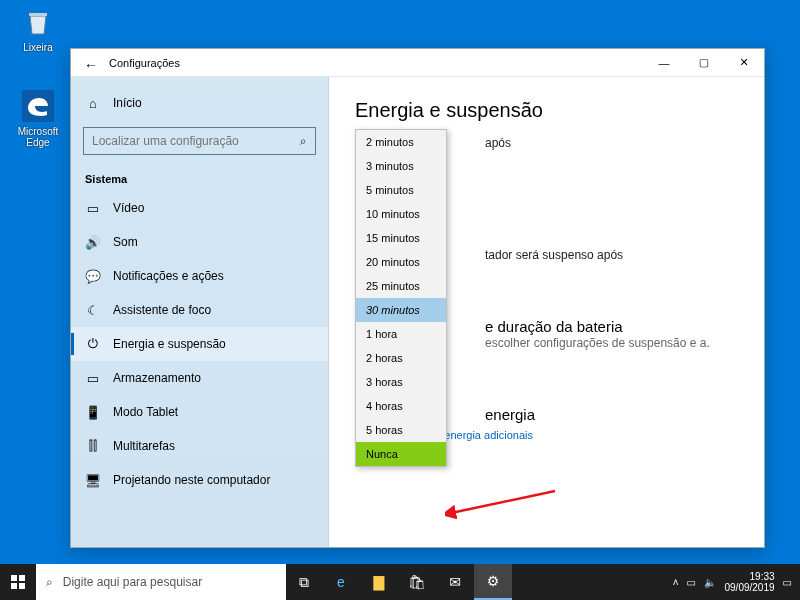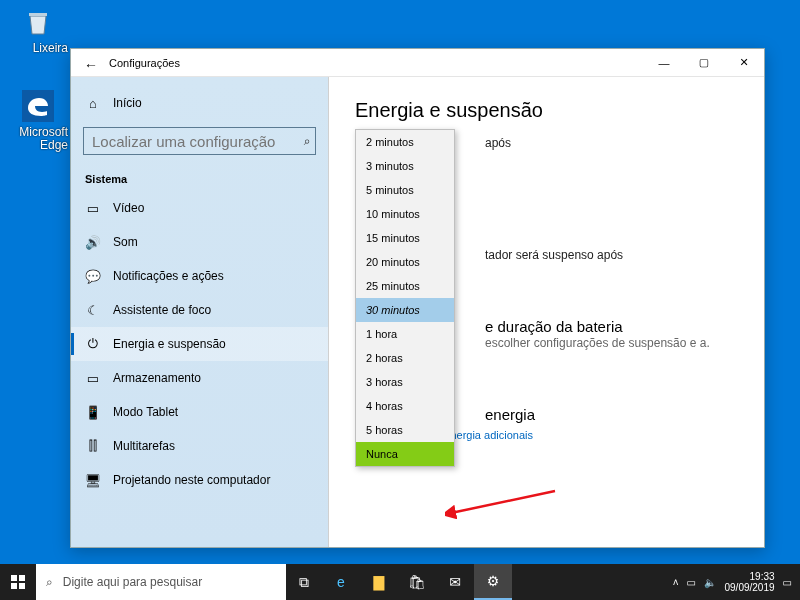--- a/index.html
+++ b/index.html
@@ -1,53 +1,53 @@
 <!DOCTYPE html>
 <html><head>
 <meta charset="utf-8">
 <style>
   * { box-sizing: border-box; margin: 0; padding: 0; font-family: "Segoe UI", Tahoma, sans-serif; }
   body { width: 800px; height: 600px; overflow: hidden; background: #0078d7; position: relative; }
 
   
-  .desktop-icon { position: absolute; width: 60px; text-align: right; color: #fff; font-size: 12px; cursor: pointer; }
+  .desktop-icon { position: absolute; width: 60px; text-align: center; color: #fff; font-size: 10px; cursor: pointer; }
   .desktop-icon .icon-box { width: 36px; height: 36px; margin: 0 auto 2px; display: flex; align-items: center; justify-content: center; }
   .desktop-icon .label { text-shadow: 0 0 2px #000; line-height: 1.1; }
 
   
   .window { position: absolute; left: 70px; top: 48px; width: 695px; height: 500px; background: #fff; border: 1px solid #9aa; box-shadow: 0 4px 16px rgba(0,0,0,.25); display: flex; flex-direction: column; }
   .titlebar { height: 28px; display: flex; align-items: center; padding-left: 6px; border-bottom: 1px solid #e5e5e5; }
   .titlebar .back { width: 28px; text-align: center; font-size: 14px; }
   .titlebar .title { font-size: 11px; padding-left: 4px; }
   .titlebar .winbtns { margin-left: auto; display: flex; }
   .titlebar .winbtns div { width: 40px; height: 28px; display: flex; align-items: center; justify-content: center; font-size: 11px; }
   .window-body { flex: 1; display: flex; overflow: hidden; }
 
   
   .sidebar { width: 258px; background: linear-gradient(#d3e6f4,#cfe3f3); border-right: 1px solid #d0d0d0; padding-top: 10px; overflow-y: auto; }
   .home-row { display: flex; align-items: center; height: 32px; padding-left: 14px; font-size: 12px; gap: 12px; }
   .searchbox { margin: 8px 12px; height: 28px; border: 1px solid #5a7a92; display: flex; align-items: center; background: transparent; }
-  .searchbox input { flex: 1; border: none; background: transparent; font-size: 15px; padding: 0 8px; outline: none; }
+  .searchbox input { flex: 1; border: none; background: transparent; font-size: 12px; padding: 0 8px; outline: none; }
   .searchbox .sicon { width: 24px; text-align: center; font-size: 12px; color: #333; }
   .cat-label { font-size: 11px; font-weight: 600; padding: 10px 14px 6px; }
   .side-item { display: flex; align-items: center; height: 34px; padding-left: 14px; font-size: 12px; gap: 12px; position: relative; }
   .side-item.active::before { content: ""; position: absolute; left: 0; top: 6px; bottom: 6px; width: 3px; background: #0067c0; }
   .side-item.active { background: rgba(255,255,255,.35); }
   .side-icon { width: 16px; height: 16px; display: inline-flex; align-items: center; justify-content: center; font-size: 13px; }
 
   
   .content { flex: 1; padding: 22px 26px; position: relative; overflow: hidden; }
   .content h1 { font-weight: 400; font-size: 20px; margin-bottom: 14px; }
   .content .faint { font-size: 12px; color: #222; margin: 6px 0 2px; }
   .content .sect { font-size: 15px; margin-top: 14px; font-weight: 400; }
   .content .desc { font-size: 12px; color: #666; line-height: 1.4; }
   .content .link { font-size: 11px; color: #0067c0; margin-top: 6px; }
 
   
-  .dropdown { position: absolute; left: 26px; top: 52px; width: 100px; background: #f2f2f2; border: 1px solid #bfbfbf; box-shadow: 2px 2px 6px rgba(0,0,0,.25); z-index: 5; }
+  .dropdown { position: absolute; left: 26px; top: 52px; width: 92px; background: #f2f2f2; border: 1px solid #bfbfbf; box-shadow: 2px 2px 6px rgba(0,0,0,.25); z-index: 5; }
   .dropdown .opt { font-size: 11px; padding: 6px 10px; cursor: pointer; }
   .dropdown .opt.sel { background: #a3cdea; font-style: italic; }
   .dropdown .opt.hov { background: #84cc16; }
 
   
   .arrow { position: absolute; z-index: 6; pointer-events: none; }
 
   
   .taskbar { position: absolute; left: 0; bottom: 0; width: 800px; height: 36px; background: #1f1f1f; display: flex; align-items: stretch; color: #fff; }
   .tb-btn { width: 36px; display: flex; align-items: center; justify-content: center; font-size: 14px; }

